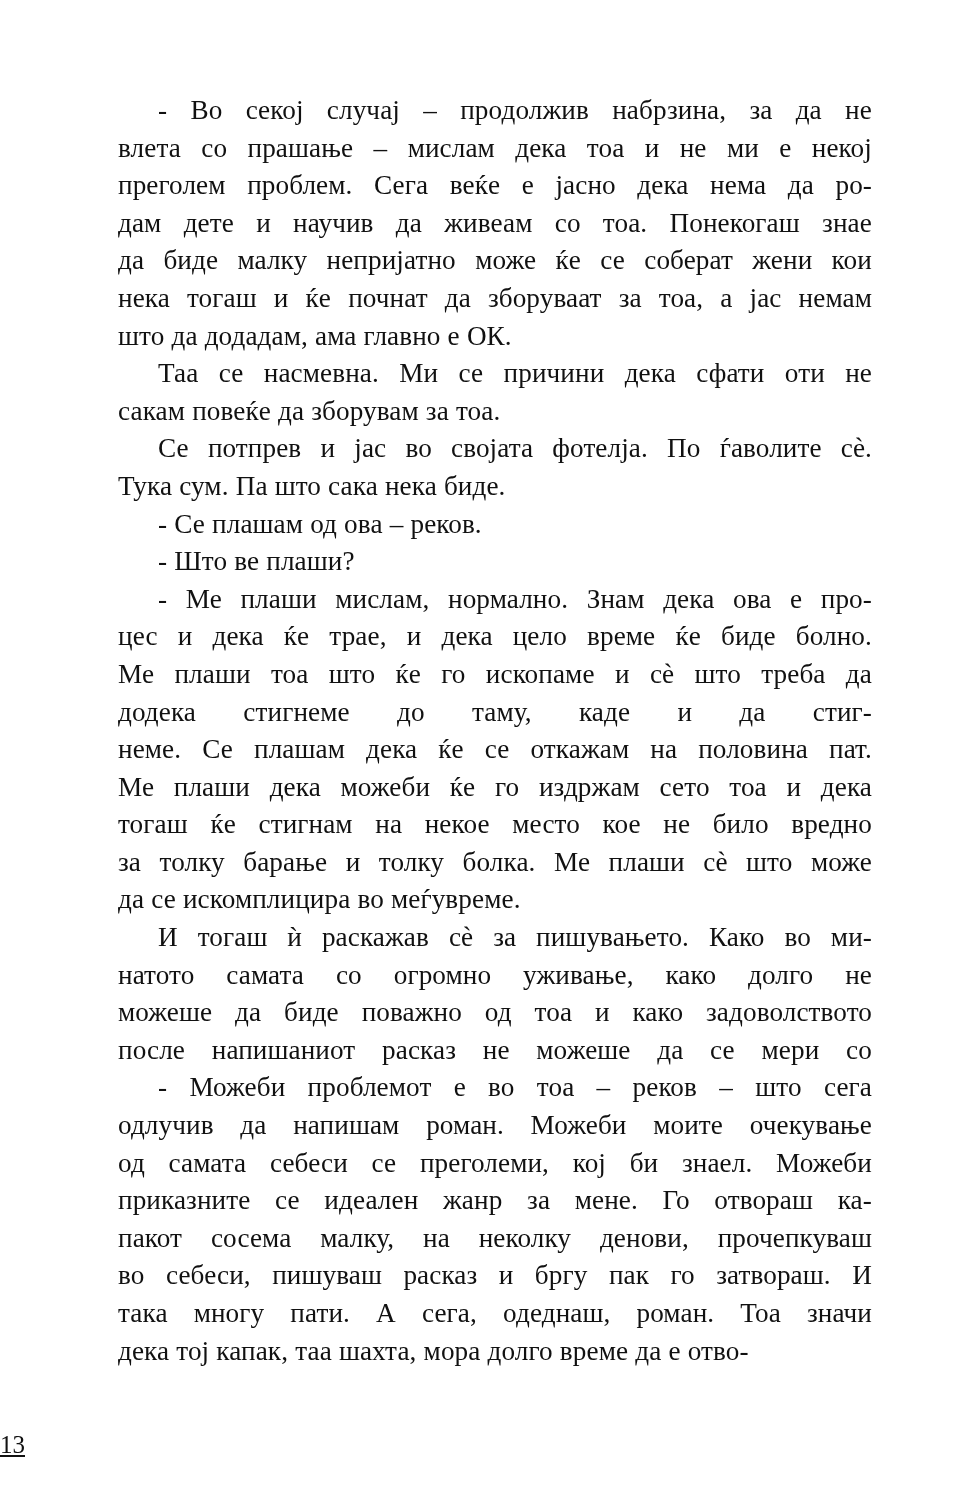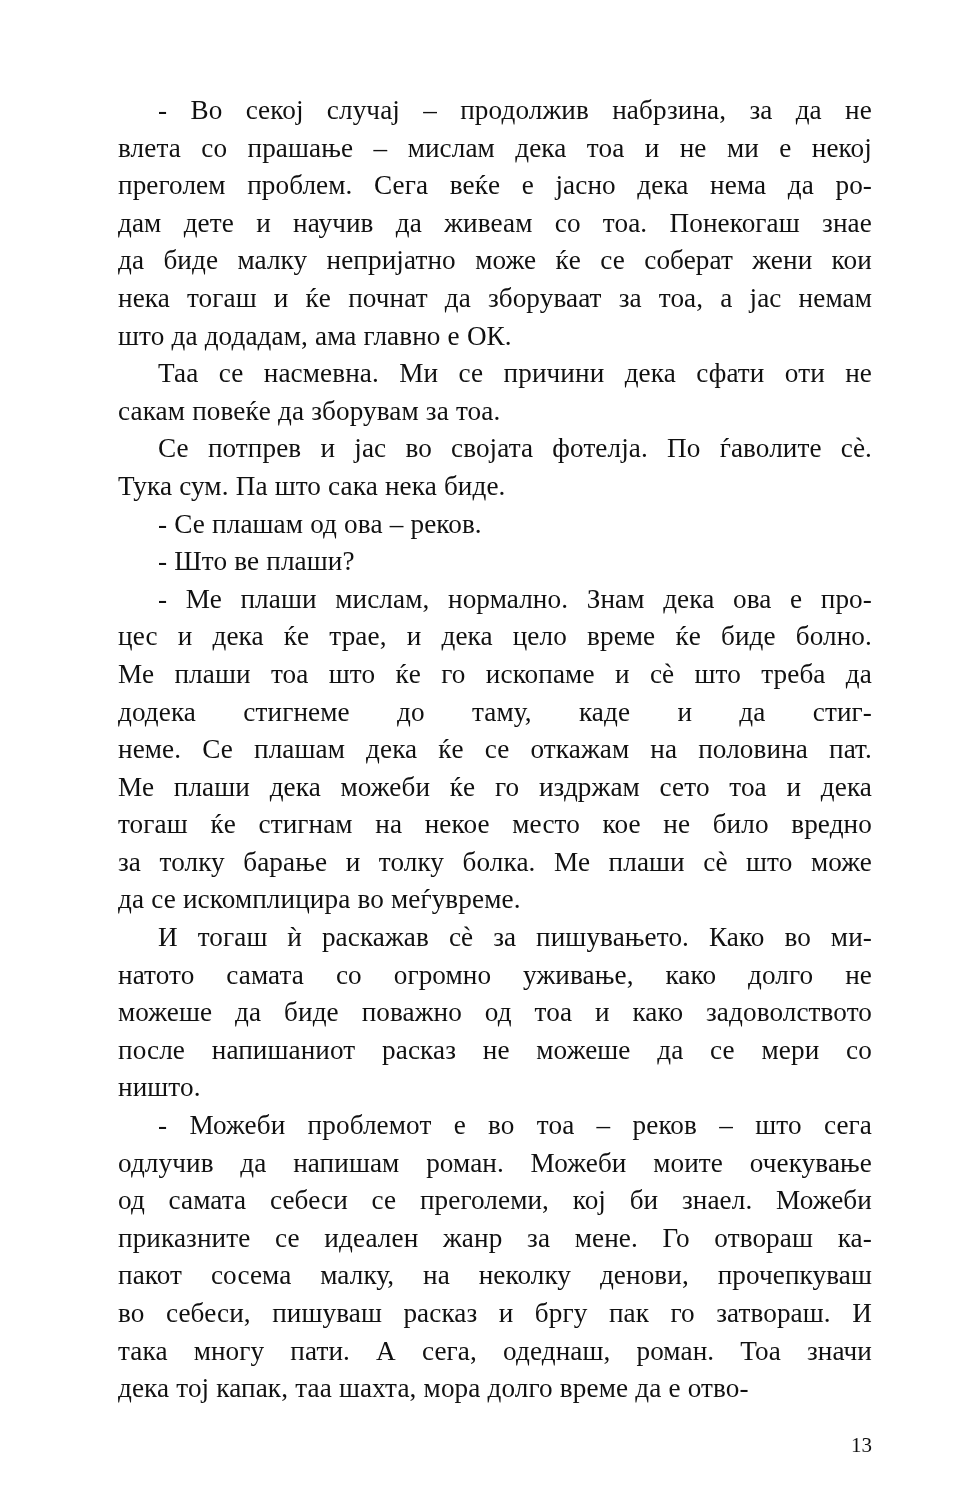--- a/index.html
+++ b/index.html
@@ -73,25 +73,26 @@
   }
   .line:not(.last):not(.short) > .w {
     white-space: pre;
   }
 
   #page-number {
     position: absolute;
     left: 0;
     top: 1430px;
     width: 872px;
-    text-align: right;
-    font-size: 21px;
+    text-align: left;
+    font-size: 25px;
     line-height: 30px;
     font-family: "Liberation Serif", "DejaVu Serif", serif;
     color: #111111;
+    text-decoration: underline;
   }
 </style>
 </head>
 <body>
 
 <div id="page">
 
   <div id="text-block">
       <p class="para">
         <span class="line indent" style="padding-left: 40px; text-indent: 0px;"><span class="w">-</span><span class="w">Во</span><span class="w">секој</span><span class="w">случај</span><span class="w">–</span><span class="w">продолжив</span><span class="w">набрзина,</span><span class="w">за</span><span class="w">да</span><span class="w">не</span></span>
@@ -125,21 +126,20 @@
         <span class="line"><span class="w">Ме</span><span class="w">плаши</span><span class="w">дека</span><span class="w">можеби</span><span class="w">ќе</span><span class="w">го</span><span class="w">издржам</span><span class="w">сето</span><span class="w">тоа</span><span class="w">и</span><span class="w">дека</span></span>
         <span class="line"><span class="w">тогаш</span><span class="w">ќе</span><span class="w">стигнам</span><span class="w">на</span><span class="w">некое</span><span class="w">место</span><span class="w">кое</span><span class="w">не</span><span class="w">било</span><span class="w">вредно</span></span>
         <span class="line"><span class="w">за</span><span class="w">толку</span><span class="w">барање</span><span class="w">и</span><span class="w">толку</span><span class="w">болка.</span><span class="w">Ме</span><span class="w">плаши</span><span class="w">сѐ</span><span class="w">што</span><span class="w">може</span></span>
         <span class="line last">да се искомплицира во меѓувреме.</span>
       </p>
       <p class="para">
         <span class="line indent" style="padding-left: 40px; text-indent: 0px;"><span class="w">И</span><span class="w">тогаш</span><span class="w">ѝ</span><span class="w">раскажав</span><span class="w">сѐ</span><span class="w">за</span><span class="w">пишувањето.</span><span class="w">Како</span><span class="w">во</span><span class="w">ми-</span></span>
         <span class="line"><span class="w">натото</span><span class="w">самата</span><span class="w">со</span><span class="w">огромно</span><span class="w">уживање,</span><span class="w">како</span><span class="w">долго</span><span class="w">не</span></span>
         <span class="line"><span class="w">можеше</span><span class="w">да</span><span class="w">биде</span><span class="w">поважно</span><span class="w">од</span><span class="w">тоа</span><span class="w">и</span><span class="w">како</span><span class="w">задоволството</span></span>
         <span class="line"><span class="w">после</span><span class="w">напишаниот</span><span class="w">расказ</span><span class="w">не</span><span class="w">можеше</span><span class="w">да</span><span class="w">се</span><span class="w">мери</span><span class="w">со</span></span>
-        <span class="line last">ништо.</span>
       </p>
       <p class="para">
         <span class="line indent" style="padding-left: 40px; text-indent: 0px;"><span class="w">-</span><span class="w">Можеби</span><span class="w">проблемот</span><span class="w">е</span><span class="w">во</span><span class="w">тоа</span><span class="w">–</span><span class="w">реков</span><span class="w">–</span><span class="w">што</span><span class="w">сега</span></span>
         <span class="line"><span class="w">одлучив</span><span class="w">да</span><span class="w">напишам</span><span class="w">роман.</span><span class="w">Можеби</span><span class="w">моите</span><span class="w">очекување</span></span>
         <span class="line"><span class="w">од</span><span class="w">самата</span><span class="w">себеси</span><span class="w">се</span><span class="w">преголеми,</span><span class="w">кој</span><span class="w">би</span><span class="w">знаел.</span><span class="w">Можеби</span></span>
         <span class="line"><span class="w">приказните</span><span class="w">се</span><span class="w">идеален</span><span class="w">жанр</span><span class="w">за</span><span class="w">мене.</span><span class="w">Го</span><span class="w">отвораш</span><span class="w">ка-</span></span>
         <span class="line"><span class="w">пакот</span><span class="w">сосема</span><span class="w">малку,</span><span class="w">на</span><span class="w">неколку</span><span class="w">денови,</span><span class="w">прочепкуваш</span></span>
         <span class="line"><span class="w">во</span><span class="w">себеси,</span><span class="w">пишуваш</span><span class="w">расказ</span><span class="w">и</span><span class="w">бргу</span><span class="w">пак</span><span class="w">го</span><span class="w">затвораш.</span><span class="w">И</span></span>
         <span class="line"><span class="w">така</span><span class="w">многу</span><span class="w">пати.</span><span class="w">А</span><span class="w">сега,</span><span class="w">одеднаш,</span><span class="w">роман.</span><span class="w">Тоа</span><span class="w">значи</span></span>
         <span class="line last">дека тој капак, таа шахта, мора долго време да е отво-</span>

